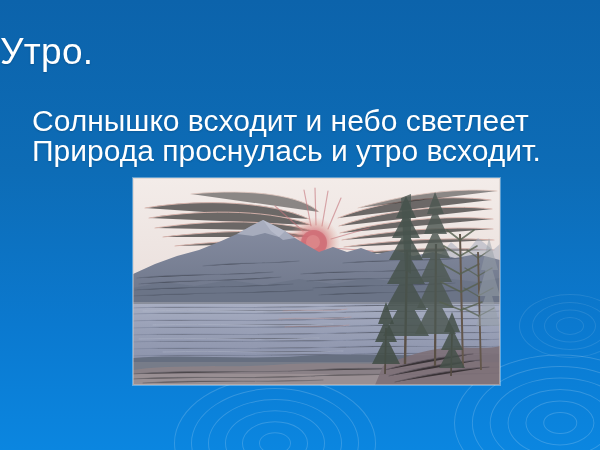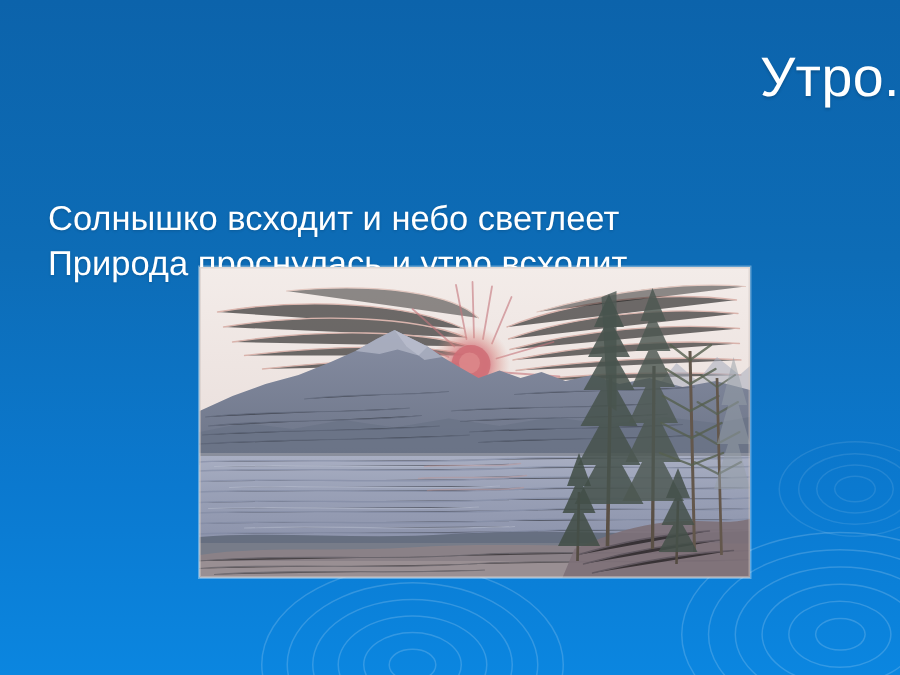--- a/index.html
+++ b/index.html
@@ -41,41 +41,40 @@
   #ripple-small  { left: 520px; top: 295px;  width: 100px; height: 62px; }
   #ripple-bottom { left: 455px; top: 355px;  width: 210px; height: 135px; }
   #ripple-left   { left: 175px; top: 378px;  width: 200px; height: 130px; }
 
   
   #title {
     position: absolute;
     left: 0;
     top: 30px;
     width: 600px;
-    text-align: right;
+    text-align: left;
     color: #ffffff;
     font-size: 37px;
     font-weight: 400;
     line-height: 44px;
     letter-spacing: 0.3px;
     text-shadow: 0 1px 2px rgba(0,0,0,0.18);
   }
 
   
   #body-text {
     position: absolute;
     left: 32px;
     top: 106px;
     width: 540px;
     color: #ffffff;
-    font-size: 23px;
+    font-size: 30px;
     font-weight: 400;
     line-height: 30px;
     text-shadow: 0 1px 2px rgba(0,0,0,0.16);
-    margin-top: 24px;
   }
   #body-text .line { white-space: nowrap; }
 
   
   #picture {
     position: absolute;
     left: 133px;
     top: 178px;
     width: 367px;
     height: 207px;

